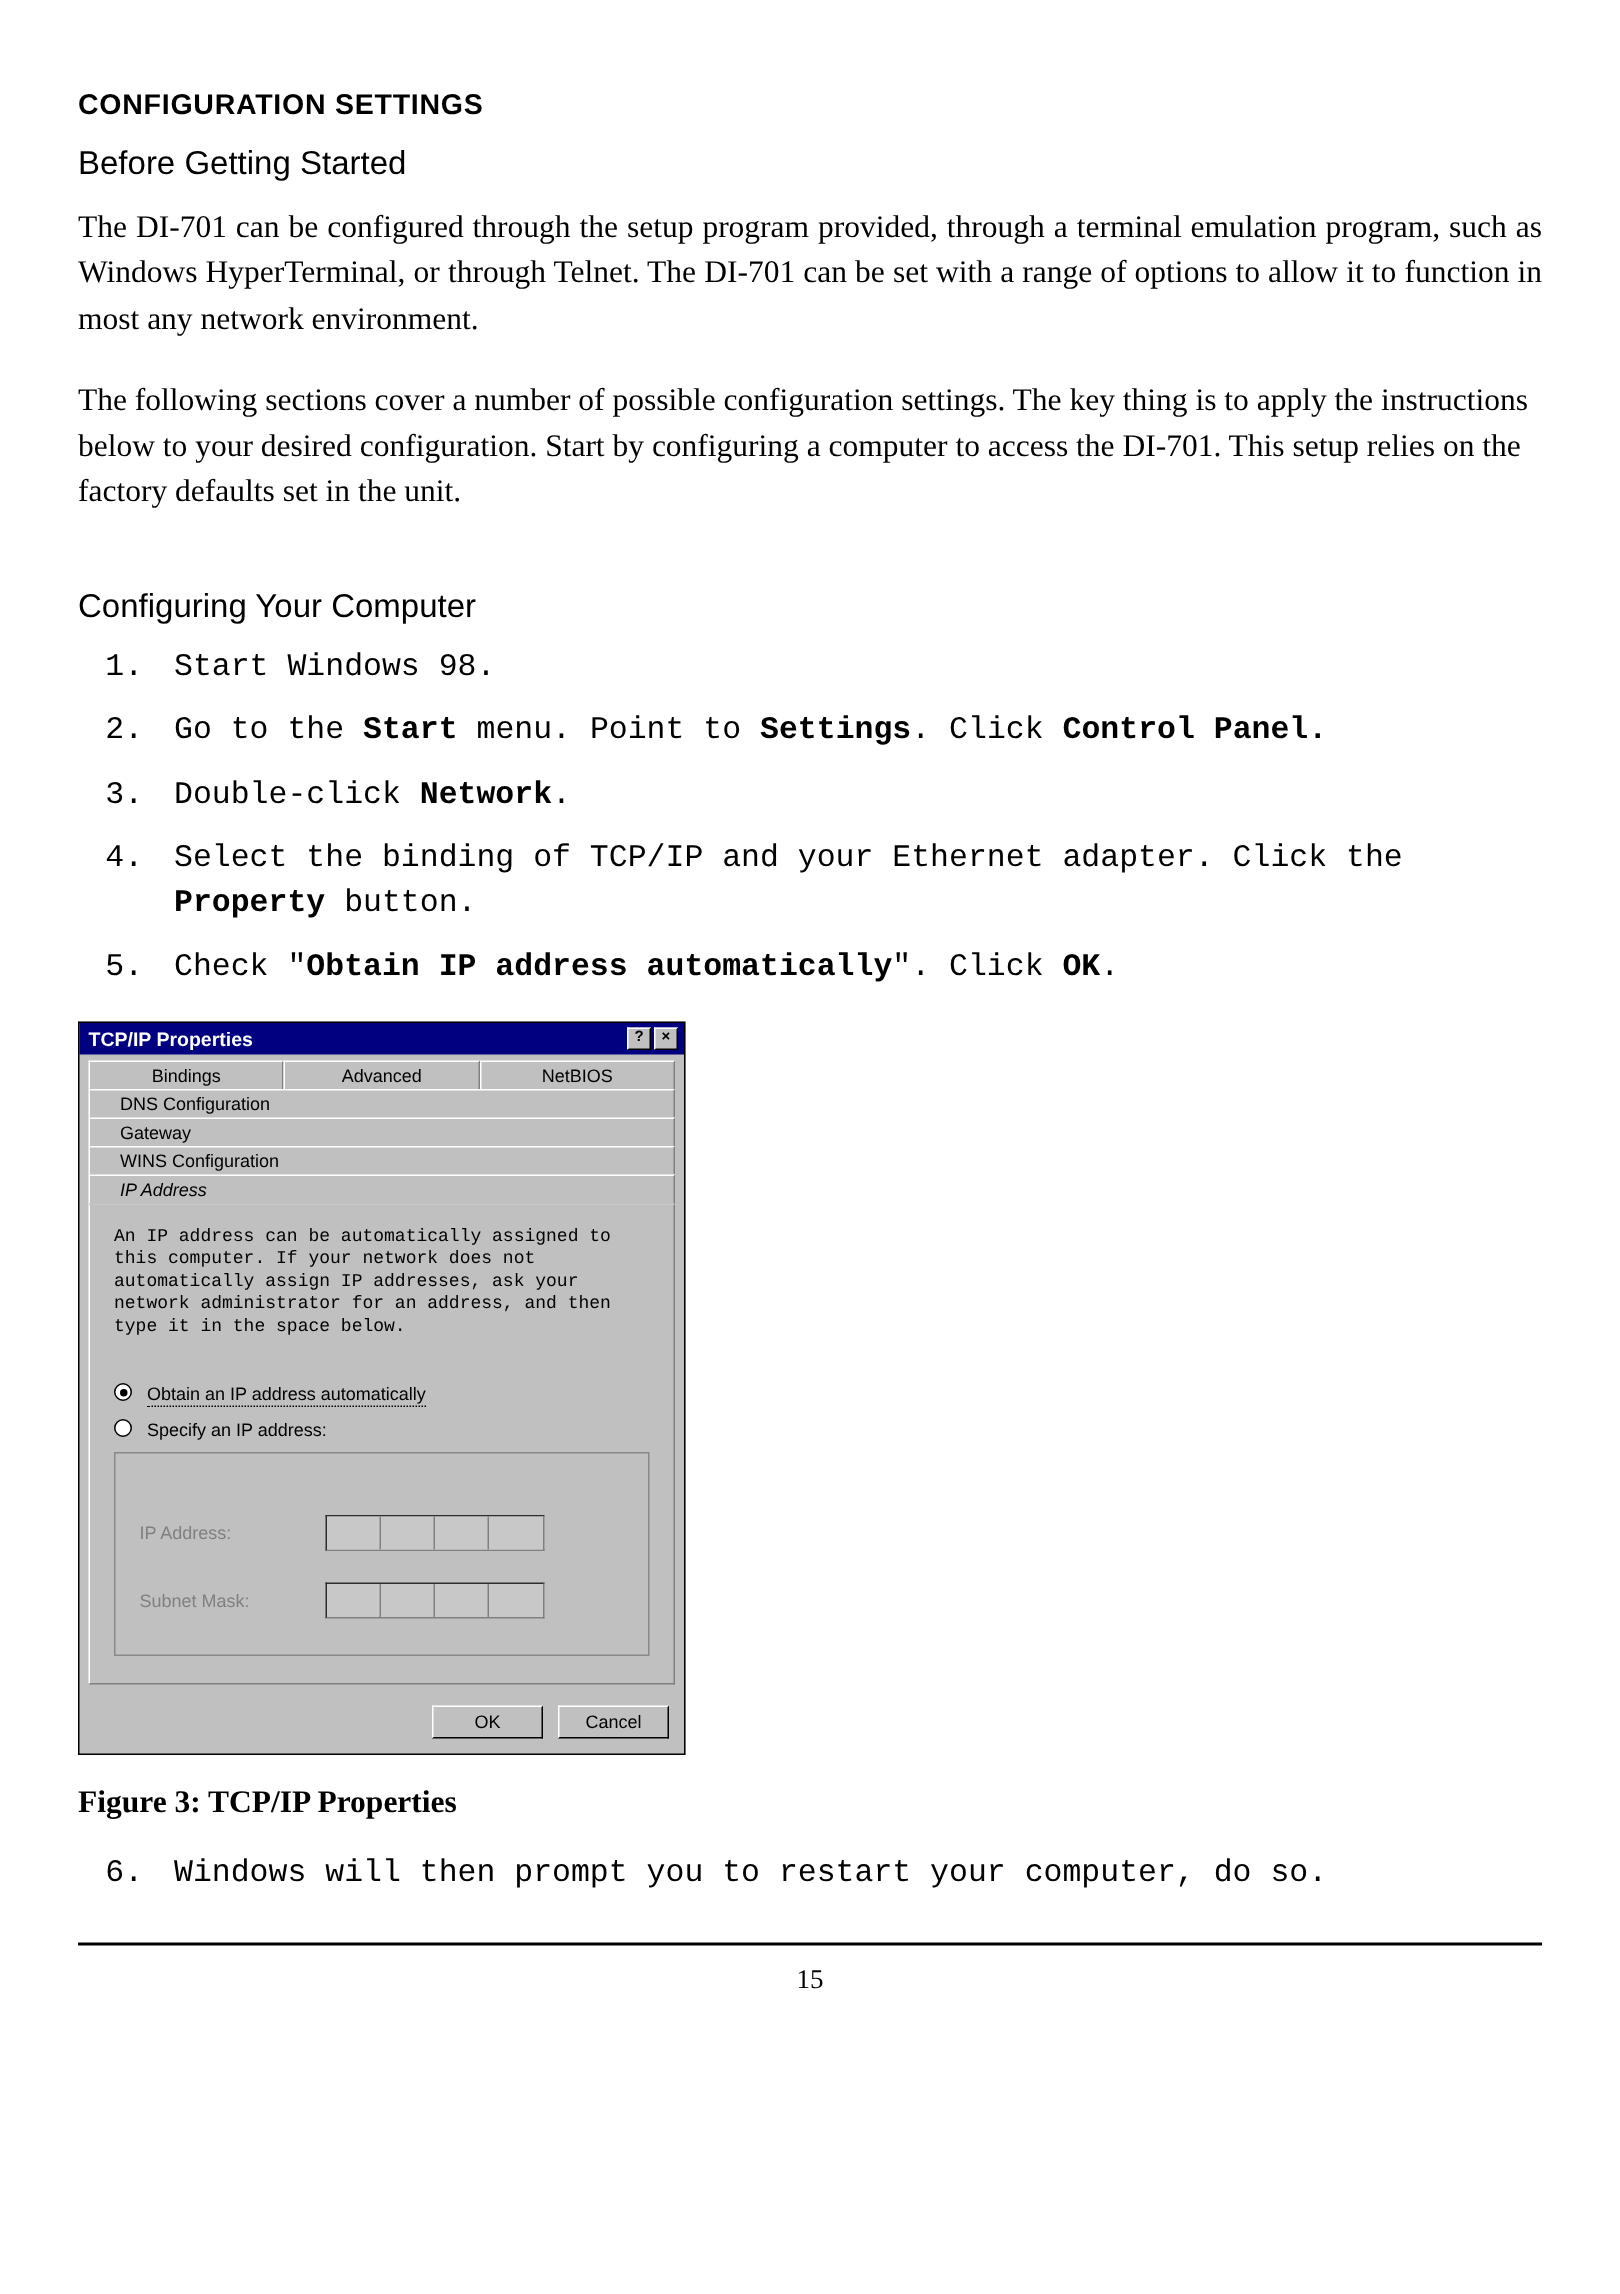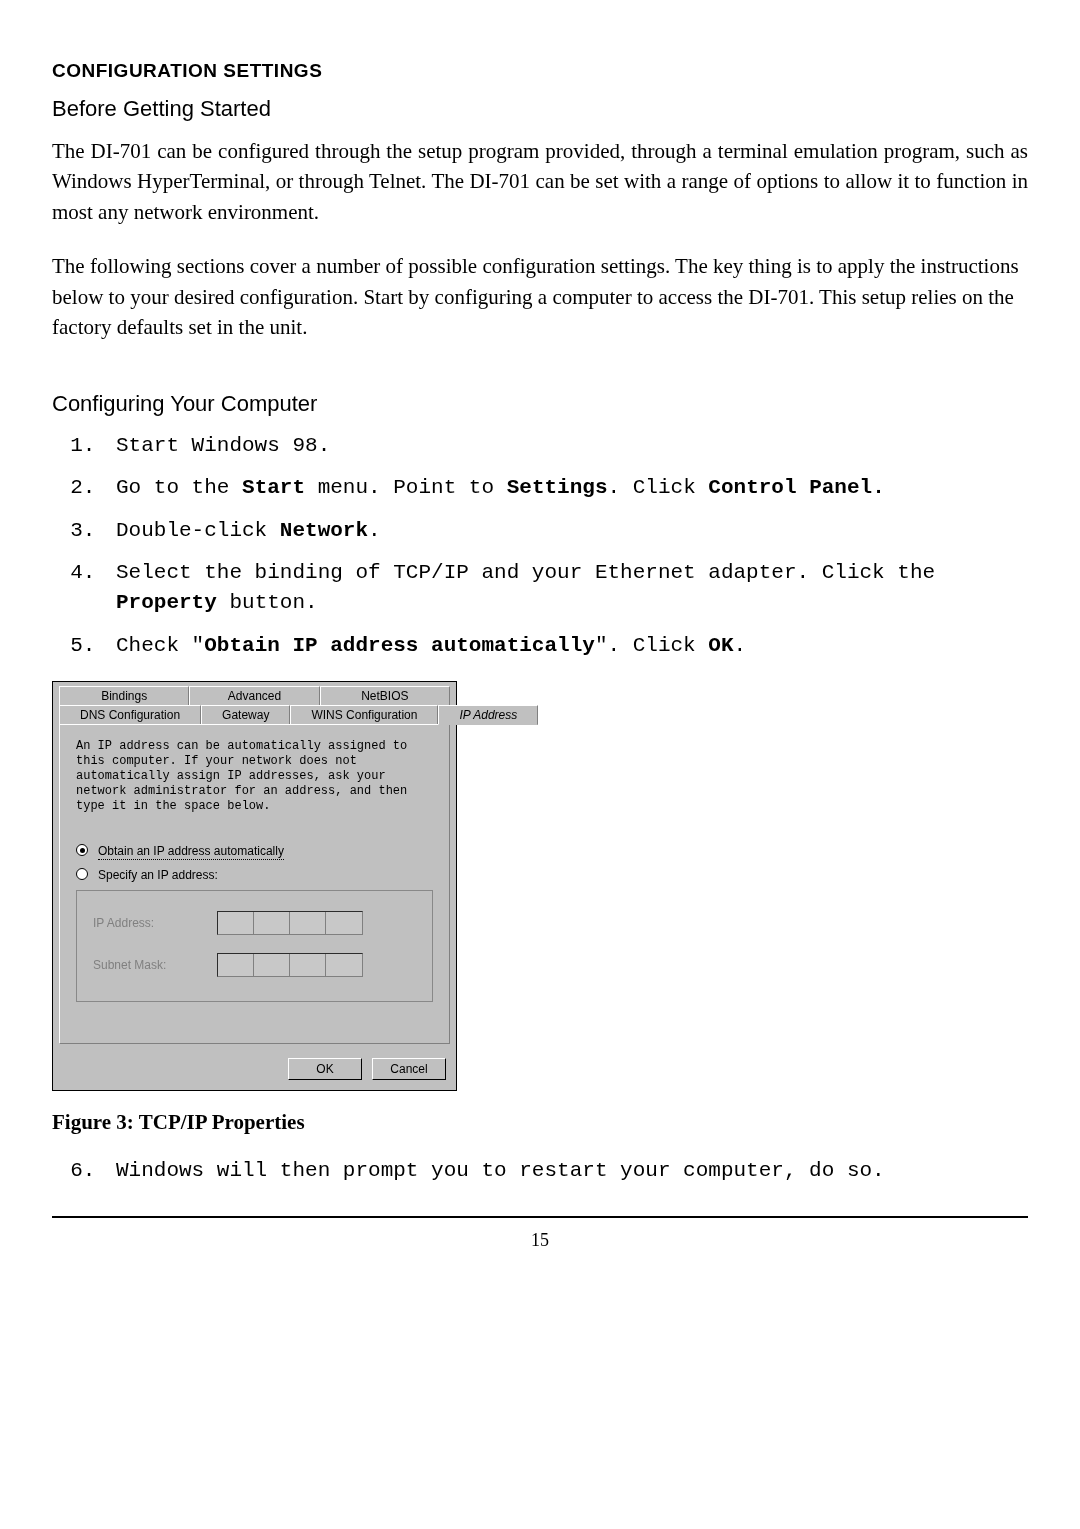--- a/index.html
+++ b/index.html
@@ -86,21 +86,21 @@
     line-height: 12px;
     text-align: center;
     font-family: Arial;
     font-weight: bold;
     color: #000;
   }
   .tabs-row1, .tabs-row2 {
     display: flex;
     padding: 4px 6px 0 6px;
   }
-  .tabs-row2 { padding-top: 0; }
+  .tabs-row2 { padding-top: 0; flex-direction: column; }
   .tab {
     border: 1px solid #808080;
     border-top-color: #fff;
     border-left-color: #fff;
     border-bottom: none;
     padding: 2px 20px;
     background: #c0c0c0;
     position: relative;
     font-size: 12px;
     white-space: nowrap;
@@ -160,20 +160,21 @@
     border: 1px solid #888;
     border-top-color:#888;
     padding: 20px 16px 24px 16px;
     margin-top: 4px;
   }
   .ipgrid {
     display: flex;
     align-items: center;
     gap: 24px;
     margin-bottom: 18px;
+    margin-top: 21px;
   }
   .iplabel {
     width: 100px;
     color: #808080;
     font-size: 12px;
   }
   .ipboxes {
     display: flex;
     gap: 0;
     border: 1px inset #808080;
@@ -225,20 +226,27 @@
   </li>
   <li>
     <span>Select the binding of TCP/IP and your Ethernet adapter. Click the </span><b>Property</b><span> button.</span>
   </li>
   <li>
     <span>Check "</span><b>Obtain IP address automatically</b><span>". Click </span><b>OK</b><span>.</span>
   </li>
 </ol>
 
 <div class="win98">
+  <div class="titlebar">
+    <span>TCP/IP Properties</span>
+    <div class="titlebar-buttons">
+      <div class="titlebar-btn">?</div>
+      <div class="titlebar-btn">×</div>
+    </div>
+  </div>
 
   <div class="tabs-row1">
     <div class="tab" style="flex:1;text-align:center">Bindings</div>
     <div class="tab" style="flex:1;text-align:center">Advanced</div>
     <div class="tab" style="flex:1;text-align:center">NetBIOS</div>
   </div>
   <div class="tabs-row2">
     <div class="tab">DNS Configuration</div>
     <div class="tab">Gateway</div>
     <div class="tab">WINS Configuration</div>

